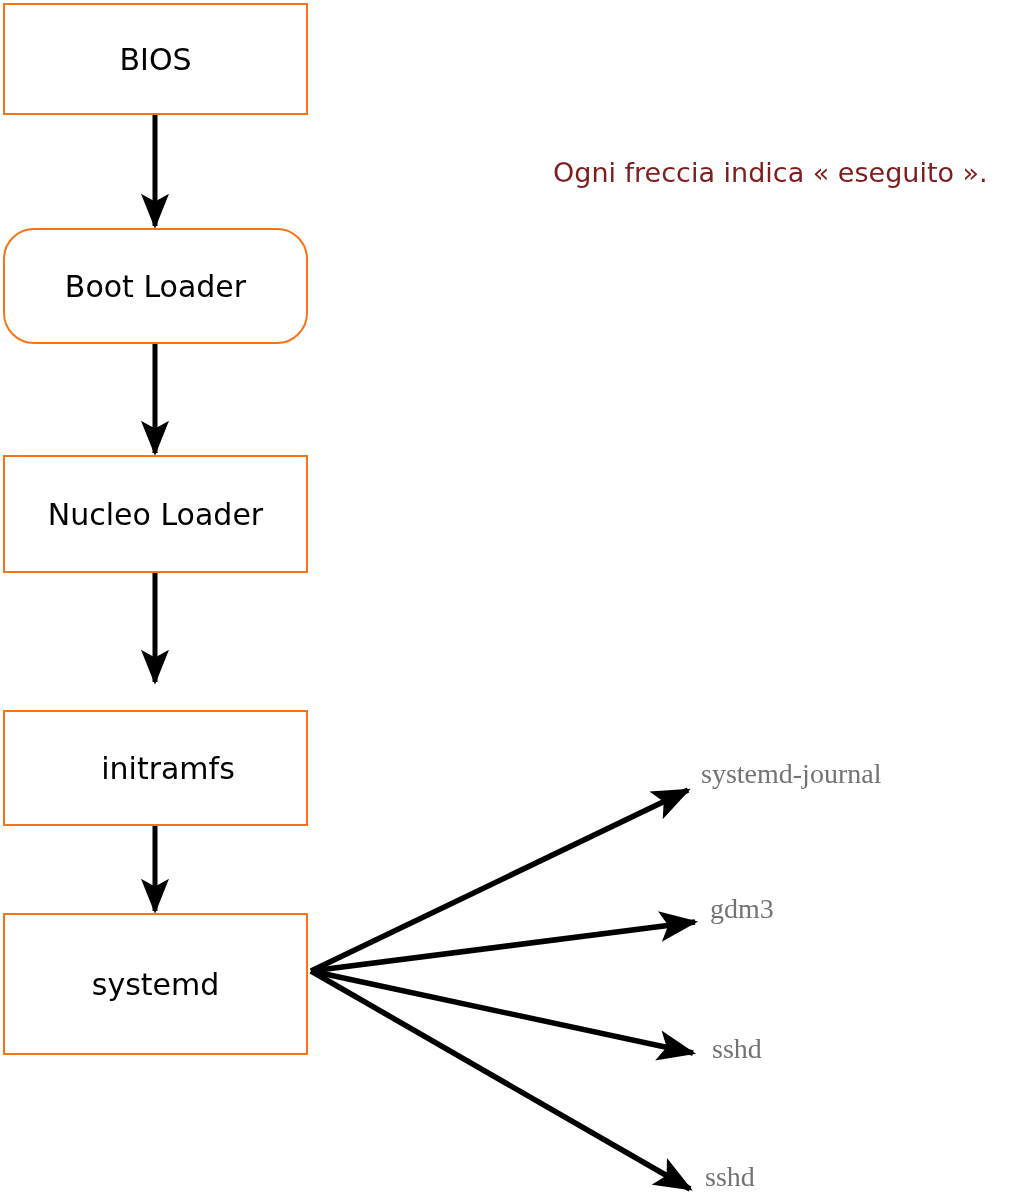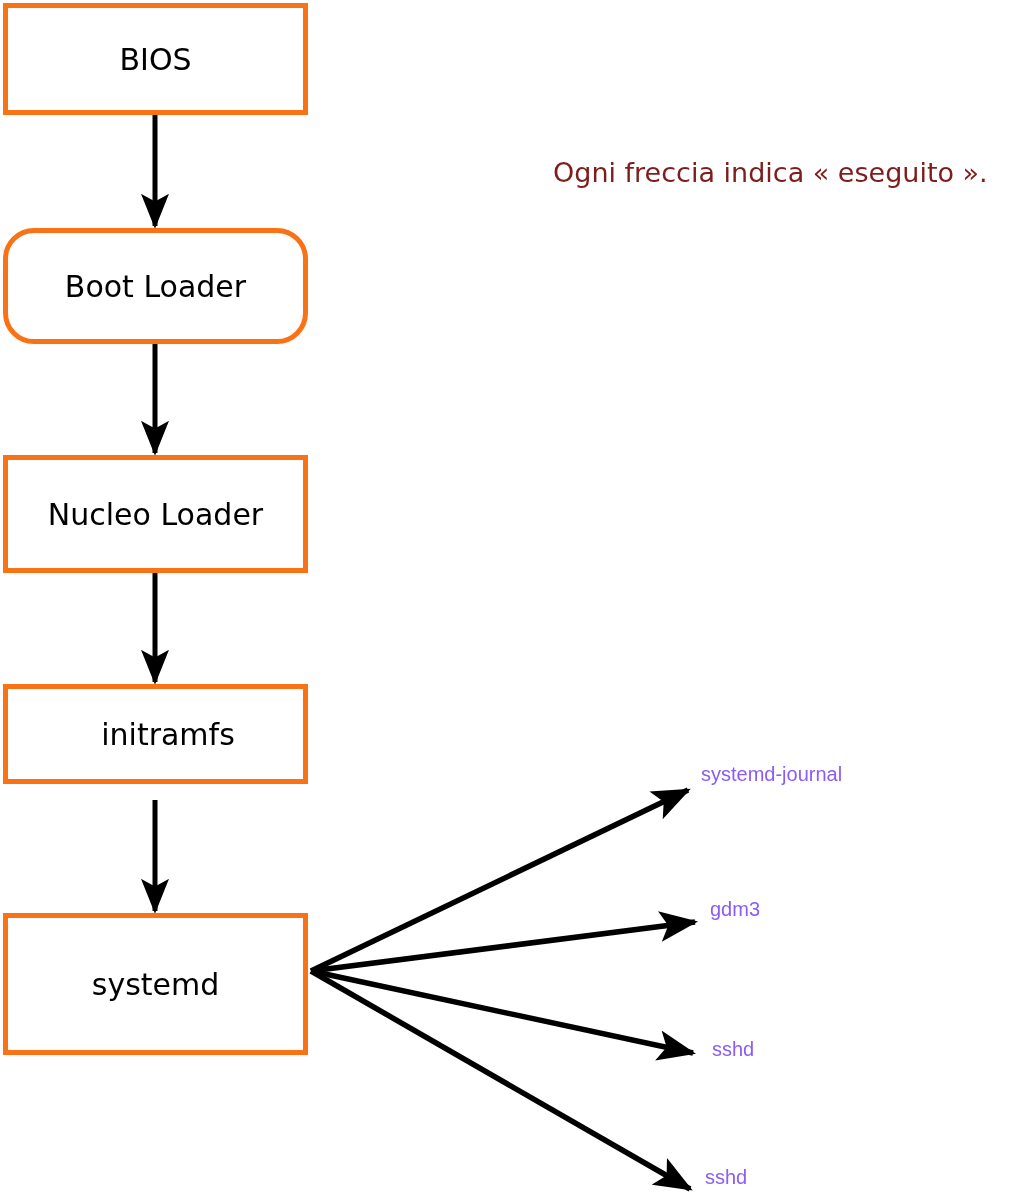--- a/index.html
+++ b/index.html
@@ -20,52 +20,52 @@
     left: 0;
     top: 0;
     width: 1024px;
     height: 1193px;
   }
   .flow-box {
     position: absolute;
     left: 3px;
     width: 305px;
     box-sizing: border-box;
-    border: 5px solid #f97316;
+    border: 2px solid #f97316;
     background: #ffffff;
     display: flex;
     align-items: center;
     justify-content: center;
   }
   .flow-box .box-label {
     font-size: 30px;
     color: #000000;
     white-space: nowrap;
   }
   #box-bios        { top: 3px;   height: 112px; }
   #box-bootloader  { top: 228px; height: 116px; border-radius: 31px; }
   #box-nucleo      { top: 455px; height: 118px; }
-  #box-initramfs   { top: 684px; height: 100px; padding-left: 25px; }
+  #box-initramfs   { top: 710px; height: 116px; padding-left: 25px; }
   #box-systemd     { top: 913px; height: 142px; }
 
   .caption {
     position: absolute;
     left: 553px;
     top: 172px;
     transform: translateY(-50%);
     font-size: 27px;
     color: #7f1d1d;
     white-space: nowrap;
   }
   .proc-label {
     position: absolute;
     transform: translateY(-50%);
-    font-family: Liberation Sans, sans-serif;
-    font-size: 20px;
-    color: #8b5cf6;
+    font-family: Liberation Serif, serif;
+    font-size: 28px;
+    color: #737373;
     white-space: nowrap;
   }
   #proc-systemd-journal { left: 701px; top: 774px;  }
   #proc-gdm3            { left: 710px; top: 909px;  }
   #proc-getty           { left: 712px; top: 1049px; }
   #proc-sshd            { left: 705px; top: 1177px; }
 </style>
 </head>
 <body>
 

